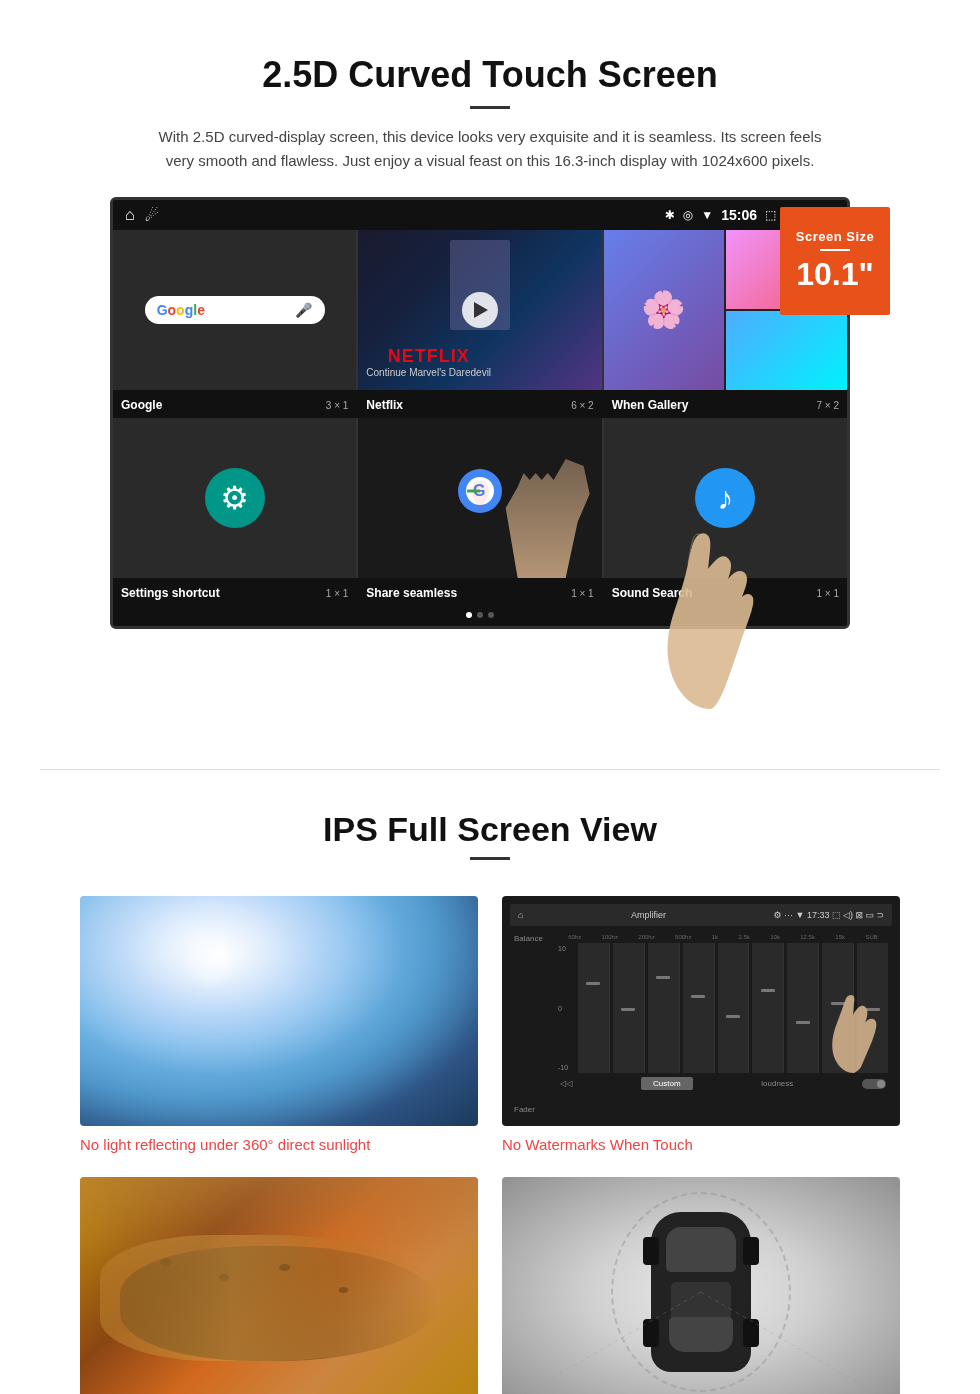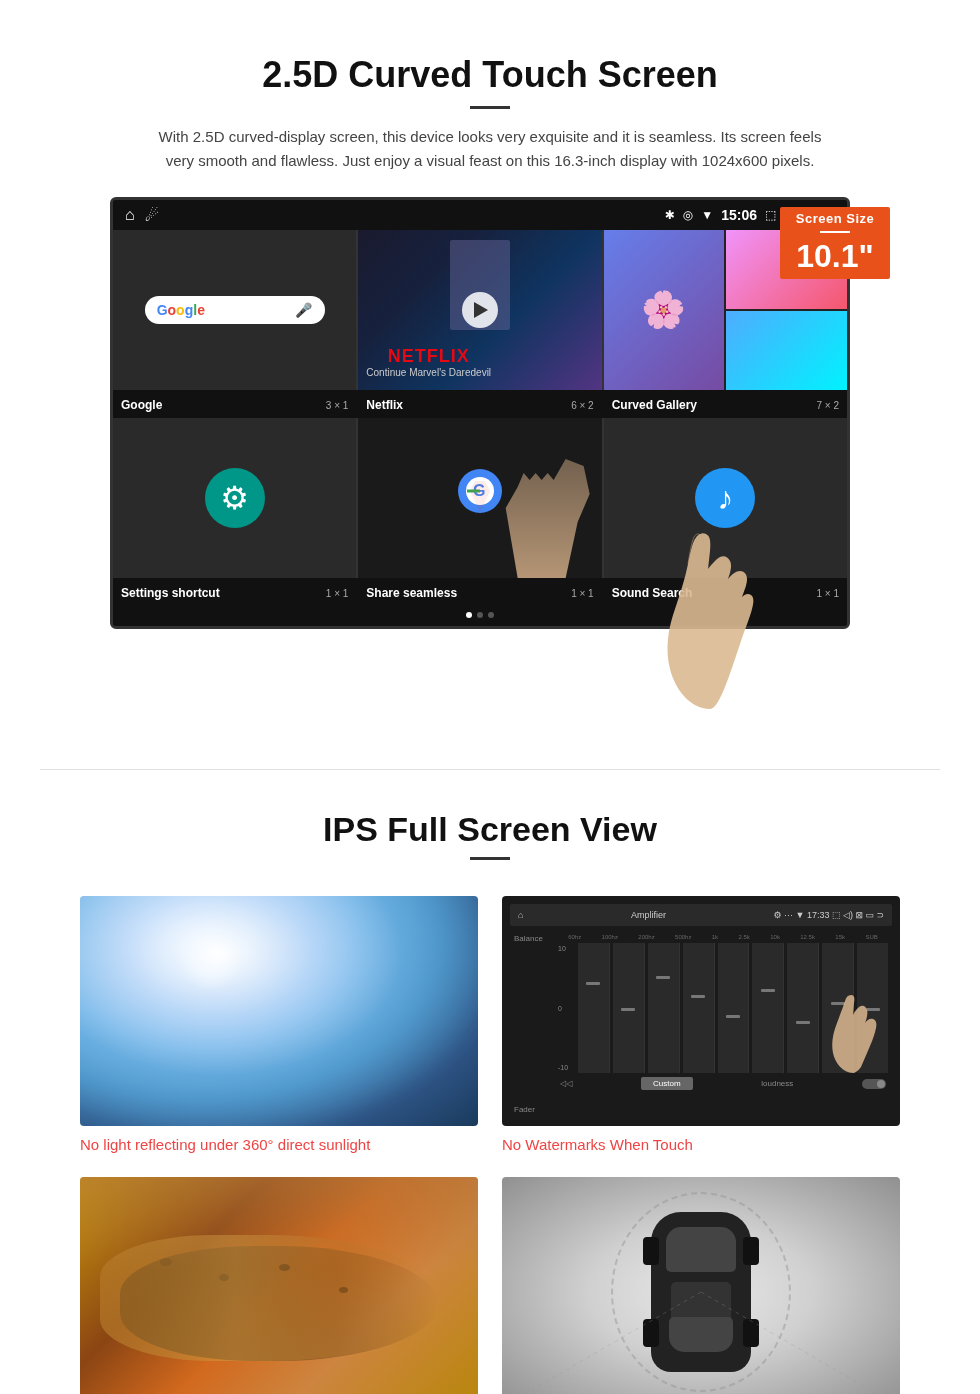--- a/index.html
+++ b/index.html
@@ -45,21 +45,21 @@
     }
 
     
     .screen-size-badge {
       position: absolute;
       top: 10px;
       right: -20px;
       background: #e8511a;
       color: #fff;
       width: 110px;
-      padding: 4px 8px;
+      padding: 22px 8px;
       text-align: center;
       z-index: 10;
       border-radius: 2px;
     }
     .screen-size-badge .badge-title {
       font-size: 13px;
       font-weight: bold;
       letter-spacing: 0.5px;
     }
     .badge-divider {
@@ -620,21 +620,21 @@
       <div class="app-labels">
         <div class="app-label-cell">
           <span class="app-name">Google</span>
           <span class="app-grid-size">3 × 1</span>
         </div>
         <div class="app-label-cell">
           <span class="app-name">Netflix</span>
           <span class="app-grid-size">6 × 2</span>
         </div>
         <div class="app-label-cell">
-          <span class="app-name">Curved Gallery</span>
+          <span class="app-name">When Gallery</span>
           <span class="app-grid-size">7 × 2</span>
         </div>
       </div>
 
       <div class="app-grid">
 
         <div class="app-cell app-cell-bottom settings-cell">
           <div class="settings-icon-bg">
             <span class="gear-symbol">⚙</span>
           </div>

